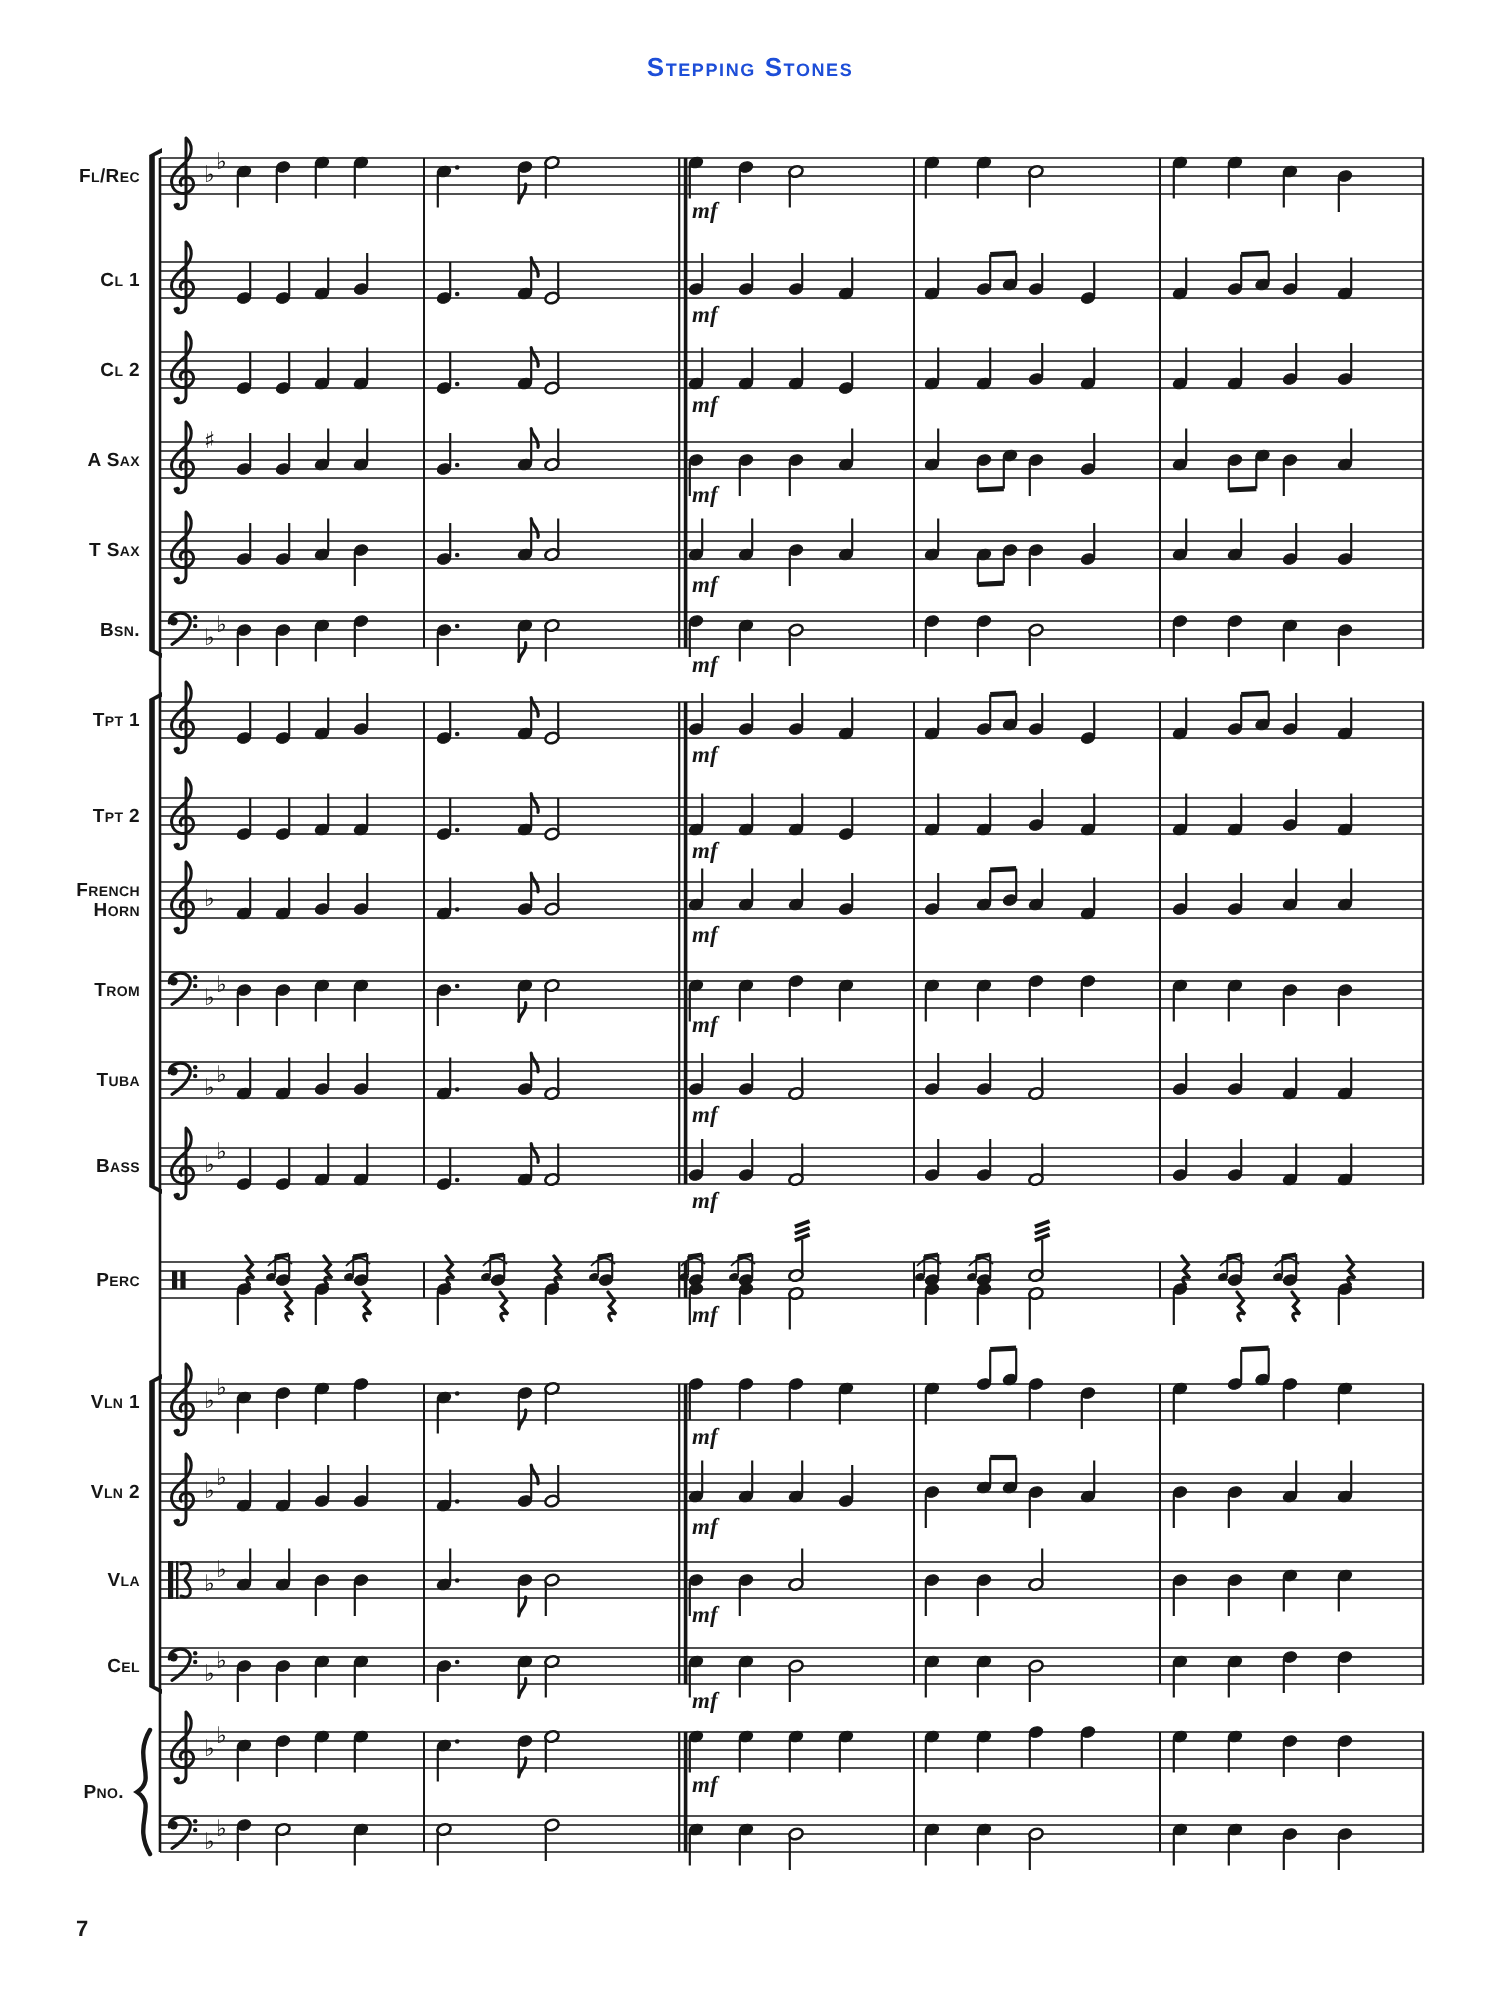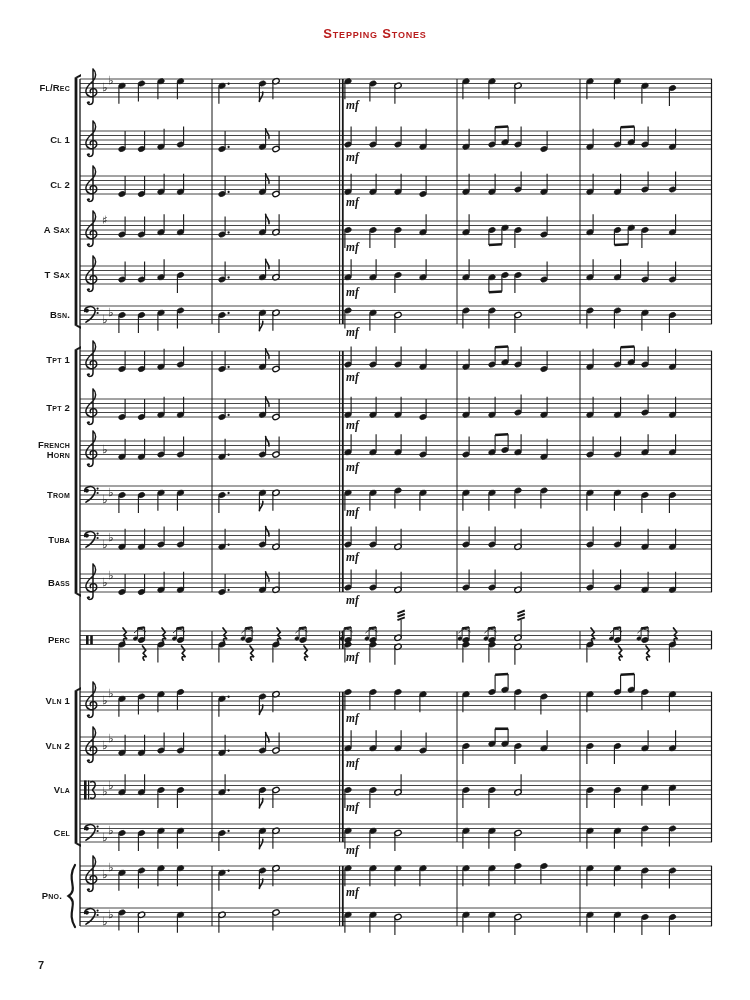--- a/index.html
+++ b/index.html
@@ -1,19 +1,19 @@
 <!DOCTYPE html>
 <html><head>
 <meta charset="utf-8">
 <style>
   html,body{margin:0;padding:0;background:#e8e8e8;}
   .page{position:relative;width:750px;height:1000px;background:#ffffff;overflow:hidden;
         font-family:"Liberation Sans",sans-serif;}
   .title{position:absolute;top:26px;left:0;width:750px;text-align:center;
-         font-weight:700;font-size:13px;letter-spacing:0.8px;font-variant:small-caps;color:#b91c1c;}
+         font-weight:700;font-size:13px;letter-spacing:0.8px;font-variant:small-caps;color:#1d4ed8;}
   .pagenum{position:absolute;left:38px;top:959px;font-weight:700;font-size:11px;color:#1a1a1a;}
   svg{position:absolute;left:0;top:0;}
   .lbl{font:700 9.5px "Liberation Sans",sans-serif;font-variant:small-caps;fill:#161616;letter-spacing:0.2px;}
   .dyn{font:italic 700 11.5px "Liberation Serif",serif;fill:#161616;}
   .ks{font:400 11.5px "DejaVu Sans",sans-serif;fill:#161616;}
 </style>
 </head>
 <body>
 
 <div class="page">

